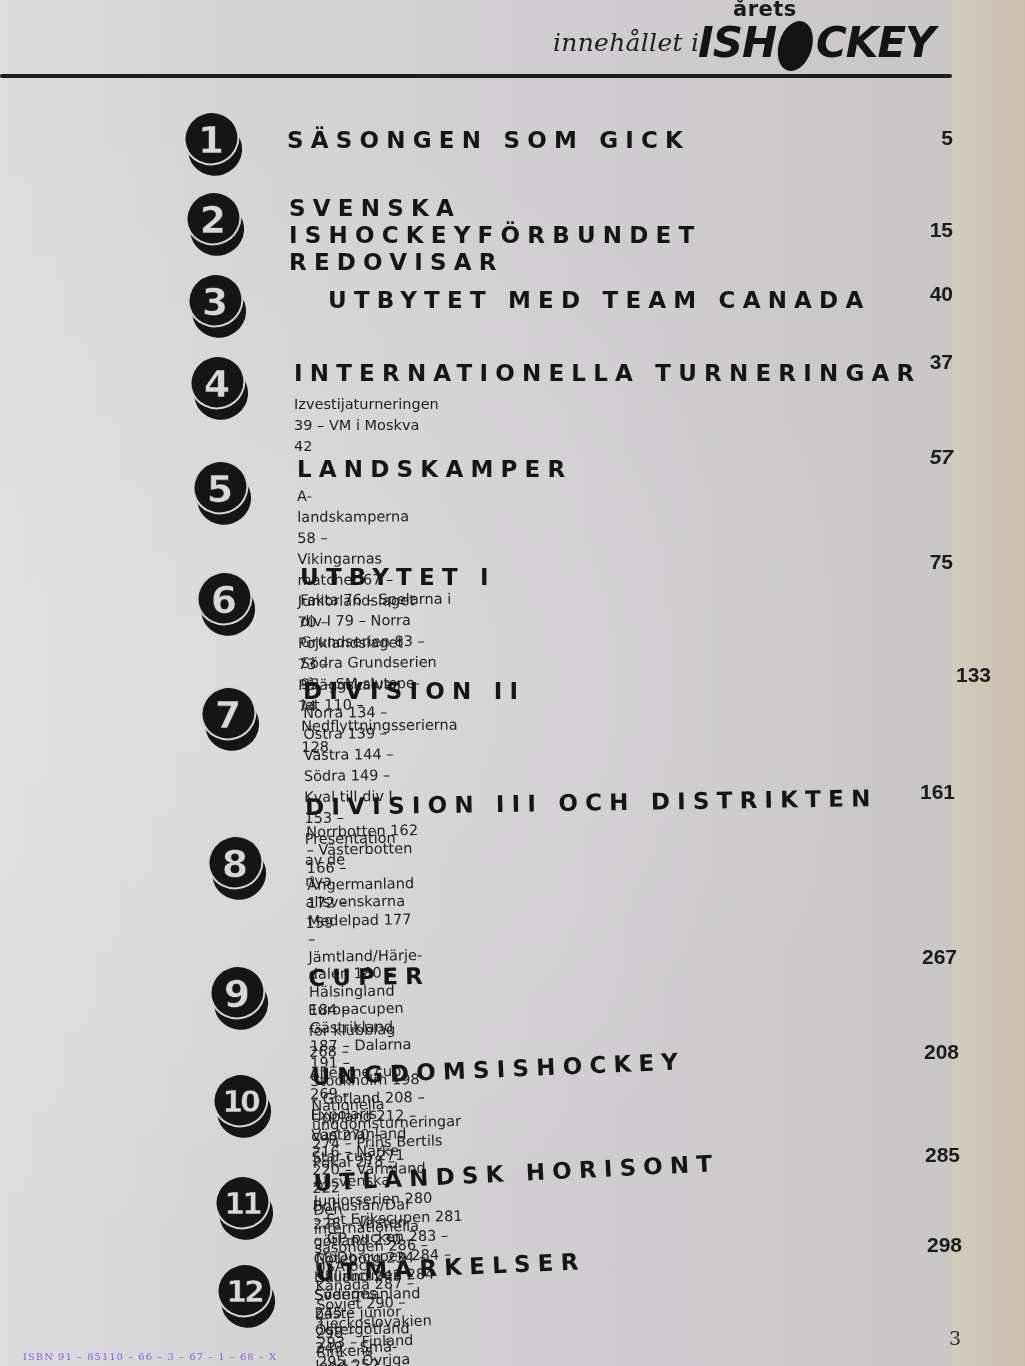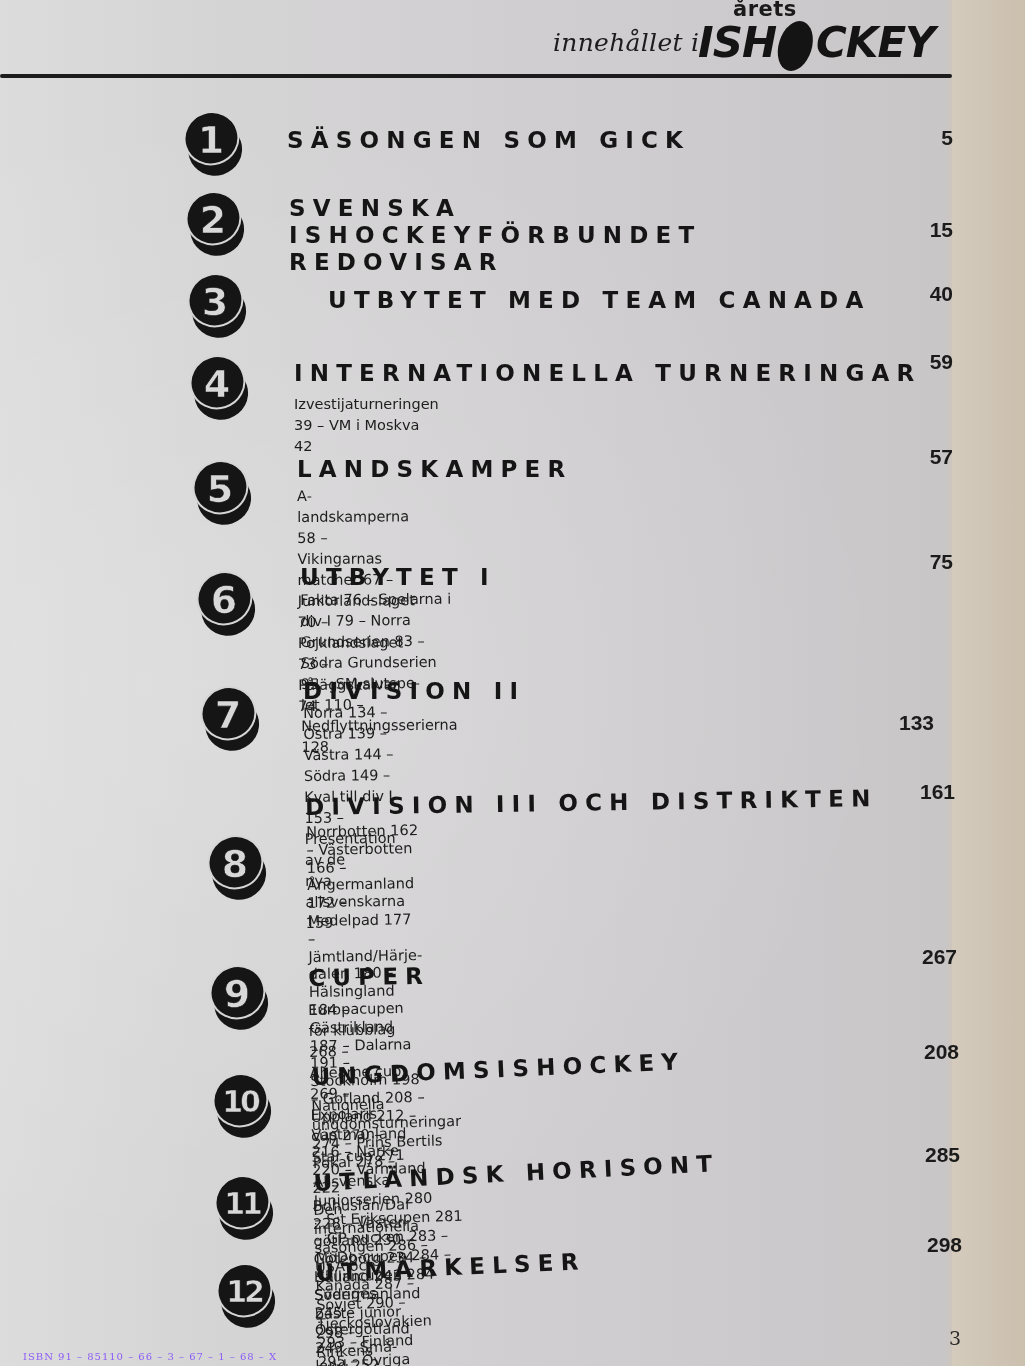--- a/index.html
+++ b/index.html
@@ -135,34 +135,34 @@
 
   <div class="entry">
     <div class="puck-icon" style="left:188px;top:350px;"><svg width="62" height="74" viewBox="0 0 62 74" xmlns="http://www.w3.org/2000/svg">
           <g transform="rotate(-18 31 37)">
             <ellipse cx="31" cy="44" rx="27" ry="26" fill="#151515"></ellipse>
             <ellipse cx="31" cy="32" rx="27" ry="26" fill="#151515" stroke="#d6d5d6" stroke-width="2"></ellipse>
           </g>
           <text x="29" y="47" text-anchor="middle" font-family="DejaVu Sans, sans-serif" font-weight="bold" font-size="38" fill="#d9d8d9" stroke="#151515" stroke-width="0.6">4</text>
         </svg></div>
     <div class="entry-title" style="left:294px;top:360px;">INTERNATIONELLA TURNERINGAR</div>
-    <div class="entry-page" style="left:893px;top:350px;">59</div>
+    <div class="entry-page" style="left:893px;top:350px;">37</div>
     <div class="entry-sub" style="left:294px;top:394px;">Izvestijaturneringen 39 – VM i Moskva 42</div>
   </div>
 
   <div class="entry">
     <div class="puck-icon" style="left:191px;top:455px;"><svg width="62" height="74" viewBox="0 0 62 74" xmlns="http://www.w3.org/2000/svg">
           <g transform="rotate(-18 31 37)">
             <ellipse cx="31" cy="44" rx="27" ry="26" fill="#151515"></ellipse>
             <ellipse cx="31" cy="32" rx="27" ry="26" fill="#151515" stroke="#d6d5d6" stroke-width="2"></ellipse>
           </g>
           <text x="29" y="47" text-anchor="middle" font-family="DejaVu Sans, sans-serif" font-weight="bold" font-size="38" fill="#d9d8d9" stroke="#151515" stroke-width="0.6">5</text>
         </svg></div>
     <div class="entry-title" style="left:297px;top:456px;">LANDSKAMPER</div>
-    <div class="entry-page" style="left:893px;top:445px;">57</div>
+    <div class="entry-page" style="left:893px;top:445px;font-style:italic;">57</div>
     <div class="entry-sub" style="left:297px;top:486px;transform:rotate(-0.35deg);transform-origin:left top;">A-landskamperna 58 – Vikingarnas matcher 67 – Juniorlandslaget 70 – Pojklandslaget 73 –
 Påläggskalvar 74</div>
   </div>
 
   <div class="entry">
     <div class="puck-icon" style="left:195px;top:566px;"><svg width="62" height="74" viewBox="0 0 62 74" xmlns="http://www.w3.org/2000/svg">
           <g transform="rotate(-18 31 37)">
             <ellipse cx="31" cy="44" rx="27" ry="26" fill="#151515"></ellipse>
             <ellipse cx="31" cy="32" rx="27" ry="26" fill="#151515" stroke="#d6d5d6" stroke-width="2"></ellipse>
           </g>
@@ -176,21 +176,21 @@
 
   <div class="entry">
     <div class="puck-icon" style="left:199px;top:681px;"><svg width="62" height="74" viewBox="0 0 62 74" xmlns="http://www.w3.org/2000/svg">
           <g transform="rotate(-18 31 37)">
             <ellipse cx="31" cy="44" rx="27" ry="26" fill="#151515"></ellipse>
             <ellipse cx="31" cy="32" rx="27" ry="26" fill="#151515" stroke="#d6d5d6" stroke-width="2"></ellipse>
           </g>
           <text x="29" y="47" text-anchor="middle" font-family="DejaVu Sans, sans-serif" font-weight="bold" font-size="38" fill="#d9d8d9" stroke="#151515" stroke-width="0.6">7</text>
         </svg></div>
     <div class="entry-title" style="left:303px;top:678px;">DIVISION II</div>
-    <div class="entry-page" style="left:874px;top:663px;margin-top:48px;">133</div>
+    <div class="entry-page" style="left:931px;top:663px;">133</div>
     <div class="entry-sub" style="left:303px;top:703px;transform:rotate(-0.7deg);transform-origin:left top;">Norra 134 – Östra 139 – Västra 144 – Södra 149 – Kval till div I 153 – Presentation av de
 nya allsvenskarna 159</div>
   </div>
 
   <div class="entry">
     <div class="puck-icon" style="left:206px;top:830px;"><svg width="62" height="74" viewBox="0 0 62 74" xmlns="http://www.w3.org/2000/svg">
           <g transform="rotate(-18 31 37)">
             <ellipse cx="31" cy="44" rx="27" ry="26" fill="#151515"></ellipse>
             <ellipse cx="31" cy="32" rx="27" ry="26" fill="#151515" stroke="#d6d5d6" stroke-width="2"></ellipse>
           </g>

